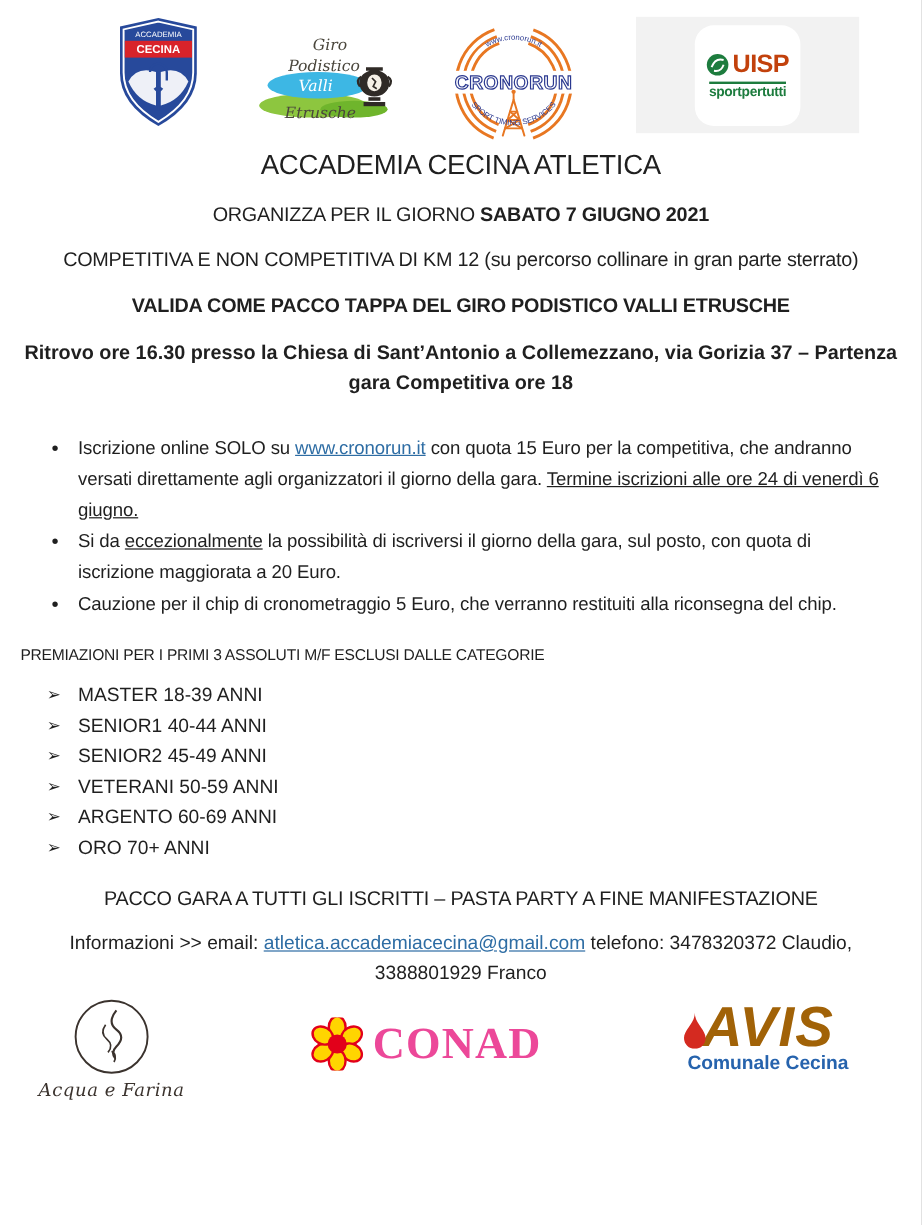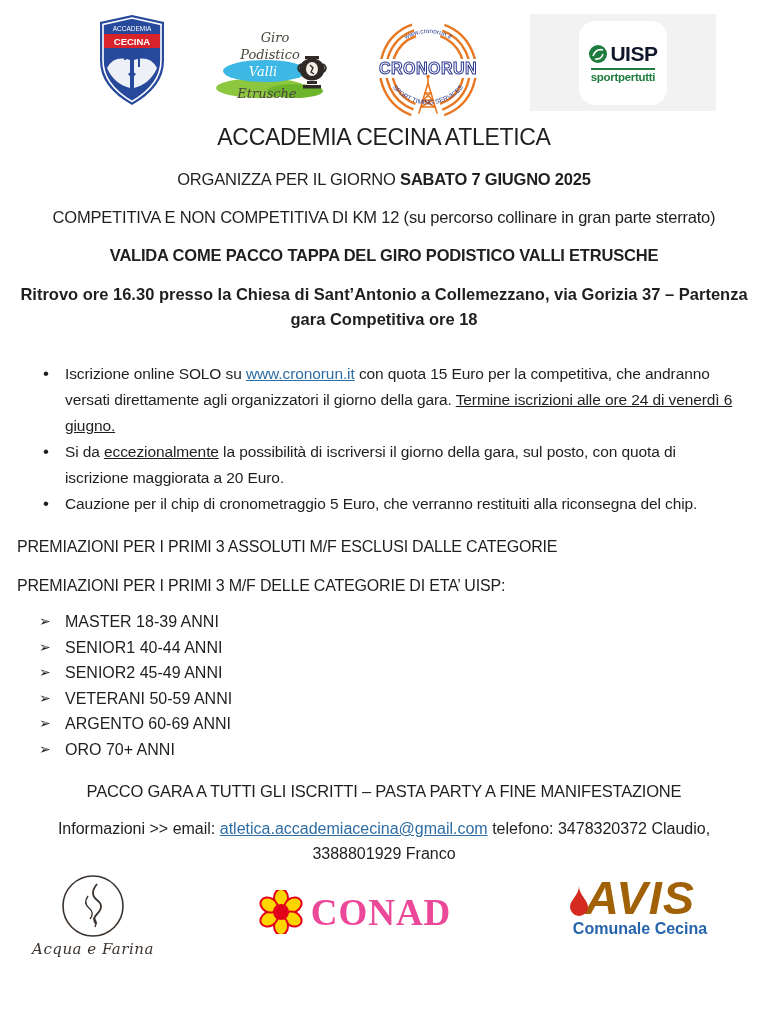--- a/index.html
+++ b/index.html
@@ -18,41 +18,41 @@
   .logo-cronorun { margin-top:-2px; }
   .uisp-box {
     width:186px; height:97px; background:#f2f2f2;
     display:flex; align-items:center; justify-content:center;
   }
   .uisp-card {
     width:88px; height:84px; background:#fff; border-radius:16px;
     display:flex; flex-direction:column; align-items:center; justify-content:center;
   }
   .uisp-top { display:flex; align-items:center; gap:2px; }
-  .uisp-name { color:#0f172a; font-weight:700; font-size:21px; letter-spacing:-0.5px; }
+  .uisp-name { color:#c2410c; font-weight:700; font-size:21px; letter-spacing:-0.5px; }
   .uisp-rule { width:64px; height:2px; background:#1d7c3e; margin:2px 0 1px 0; }
   .uisp-tag { color:#1d7c3e; font-weight:700; font-size:11.5px; letter-spacing:-0.3px; }
 
   
   .title { text-align:center; font-size:23px; letter-spacing:-0.3px; margin-top:12px; }
   .hline { text-align:center; font-size:16.5px; letter-spacing:-0.2px; margin-top:19px; }
   .hline b, .title b { font-weight:700; }
   .ritrovo { text-align:center; font-size:16.5px; font-weight:700; line-height:25px; margin-top:17px; }
 
   ul.bullets { list-style:none; margin:29px 30px 0 65px; }
   ul.bullets li {
     position:relative; font-size:15.5px; line-height:26px; letter-spacing:-0.1px;
   }
   ul.bullets li::before {
     content:"\2022"; position:absolute; left:-22px; top:0; font-size:17px;
   }
   a.doclink { color:#2e6da4; text-decoration:underline; }
   .u { text-decoration:underline; }
 
-  .prem { font-size:16px; letter-spacing:-0.2px; margin:21px 0 0 17px; }
+  .prem { font-size:13px; letter-spacing:-0.2px; margin:21px 0 0 17px; }
 
   ul.cats { list-style:none; margin:14px 0 0 65px; }
   ul.cats li { position:relative; font-size:16px; line-height:25.5px; }
   ul.cats li::before {
     content:"\27A2"; position:absolute; left:-26px; top:0;
     font-family:"DejaVu Sans", sans-serif; font-size:14px;
   }
 
   .pacco { text-align:center; font-size:16.5px; letter-spacing:-0.2px; margin-top:20px; }
   .info { text-align:center; font-size:16px; line-height:25px; margin-top:15px; }
@@ -155,41 +155,40 @@
           <span class="uisp-name">UISP</span>
         </div>
         <div class="uisp-rule"></div>
         <span class="uisp-tag">sportpertutti</span>
       </div>
     </div>
   </div>
 
   <div class="title">ACCADEMIA CECINA ATLETICA</div>
 
-  <p class="hline"><span>ORGANIZZA PER IL GIORNO </span><b>SABATO 7 GIUGNO 2025</b></p>
+  <p class="hline"><span>ORGANIZZA PER IL GIORNO </span><b>SABATO 7 GIUGNO 2021</b></p>
 
 
   <p class="hline">COMPETITIVA E NON COMPETITIVA DI KM 12 (su percorso collinare in gran parte sterrato)</p>
 
   <p class="hline"><b>VALIDA COME PACCO TAPPA DEL GIRO PODISTICO VALLI ETRUSCHE</b></p>
 
   <p class="ritrovo"><span>Ritrovo ore 16.30 presso la Chiesa di Sant’Antonio a Collemezzano, via Gorizia 37 – Partenza</span><br><span>gara Competitiva ore 18</span></p>
 
   <ul class="bullets">
     <li>
       <span>Iscrizione online SOLO su </span><a class="doclink" href="#">www.cronorun.it</a><span> con quota 15 Euro per la competitiva, che andranno versati direttamente agli organizzatori il giorno della gara. </span><span class="u">Termine iscrizioni alle ore 24 di venerdì 6 giugno.</span>
     </li>
     <li>
       <span>Si da </span><span class="u">eccezionalmente</span><span> la possibilità di iscriversi il giorno della gara, sul posto, con quota di iscrizione maggiorata a 20 Euro.</span>
     </li>
     <li>Cauzione per il chip di cronometraggio 5 Euro, che verranno restituiti alla riconsegna del chip.</li>
   </ul>
 
   <p class="prem">PREMIAZIONI PER I PRIMI 3 ASSOLUTI M/F ESCLUSI DALLE CATEGORIE</p>
-  <p class="prem">PREMIAZIONI PER I PRIMI 3 M/F DELLE CATEGORIE DI ETA’ UISP:</p>
 
   <ul class="cats">
     <li>MASTER 18-39 ANNI</li>
     <li>SENIOR1 40-44 ANNI</li>
     <li>SENIOR2 45-49 ANNI</li>
     <li>VETERANI 50-59 ANNI</li>
     <li>ARGENTO 60-69 ANNI</li>
     <li>ORO 70+ ANNI</li>
   </ul>
 

